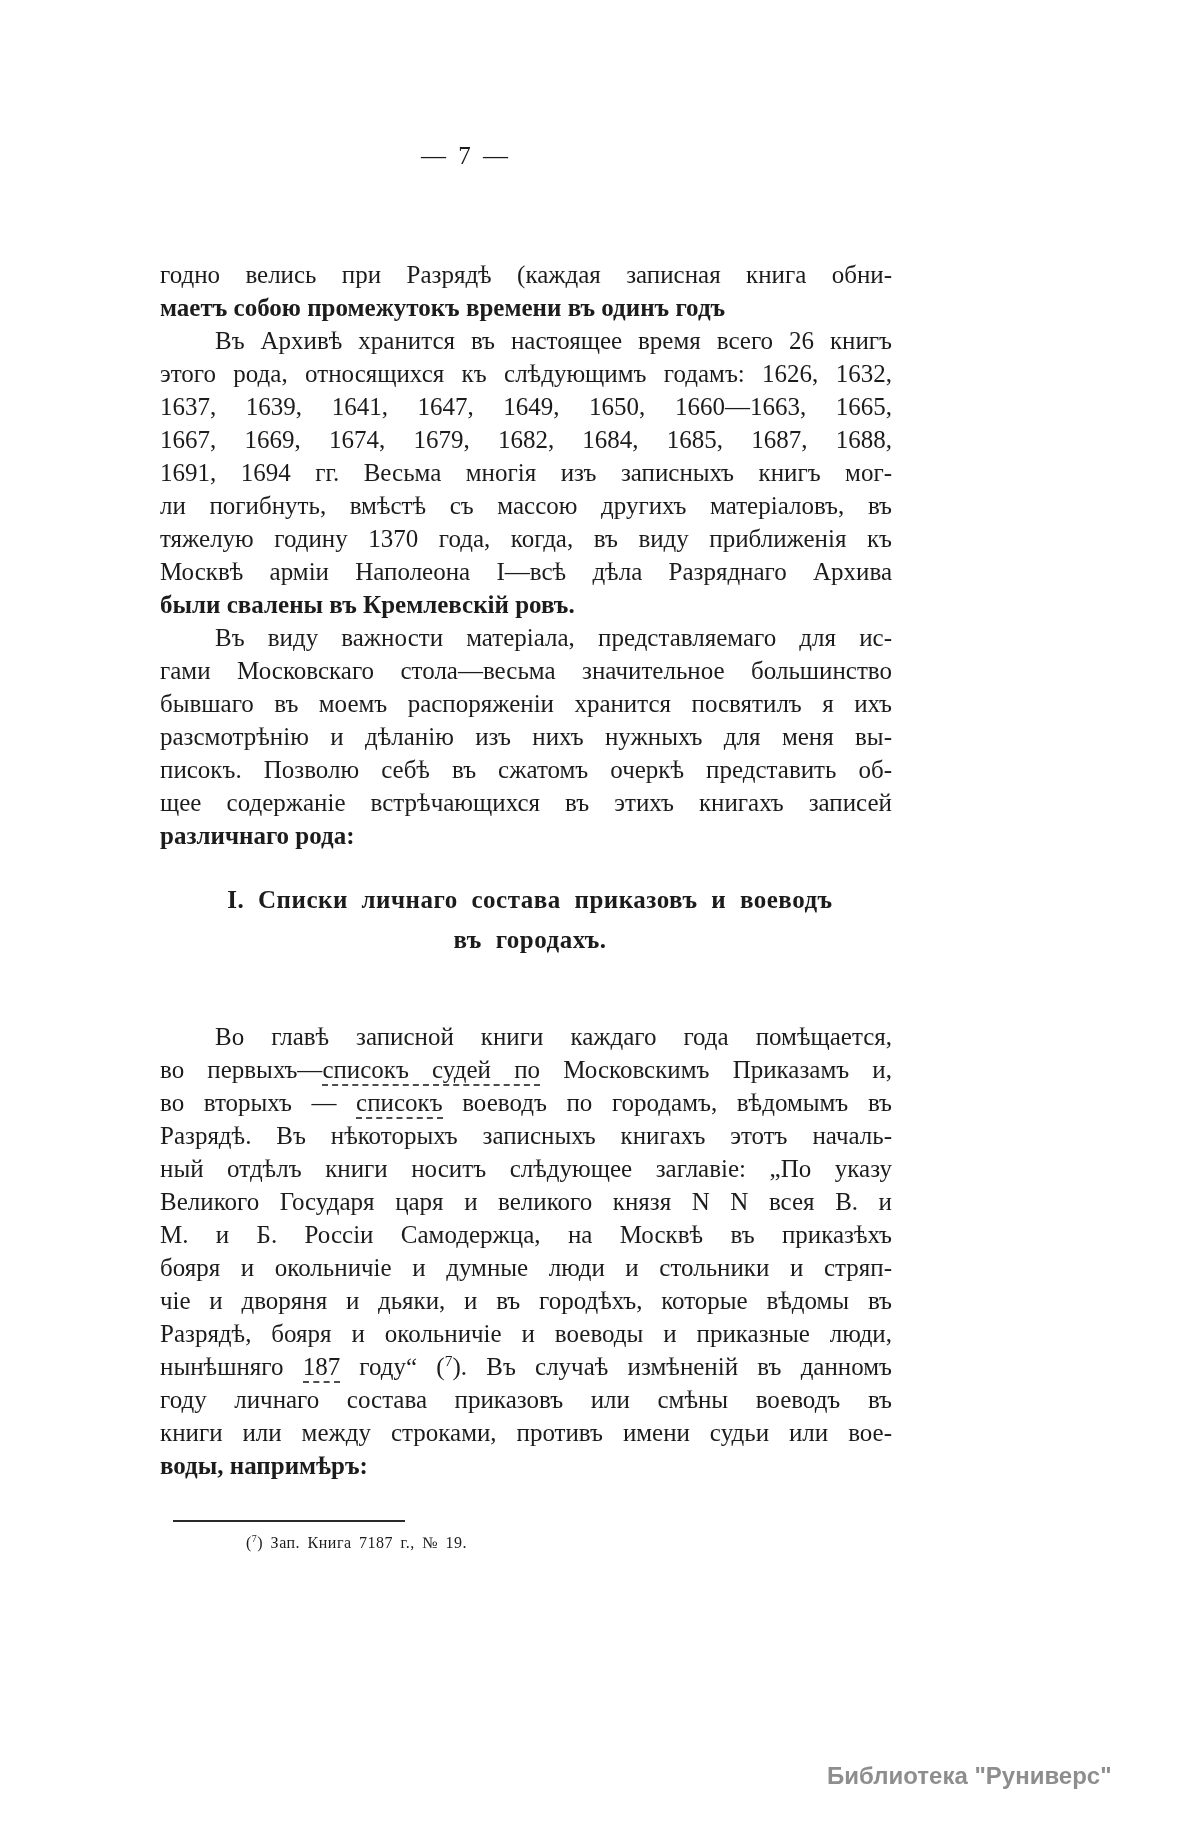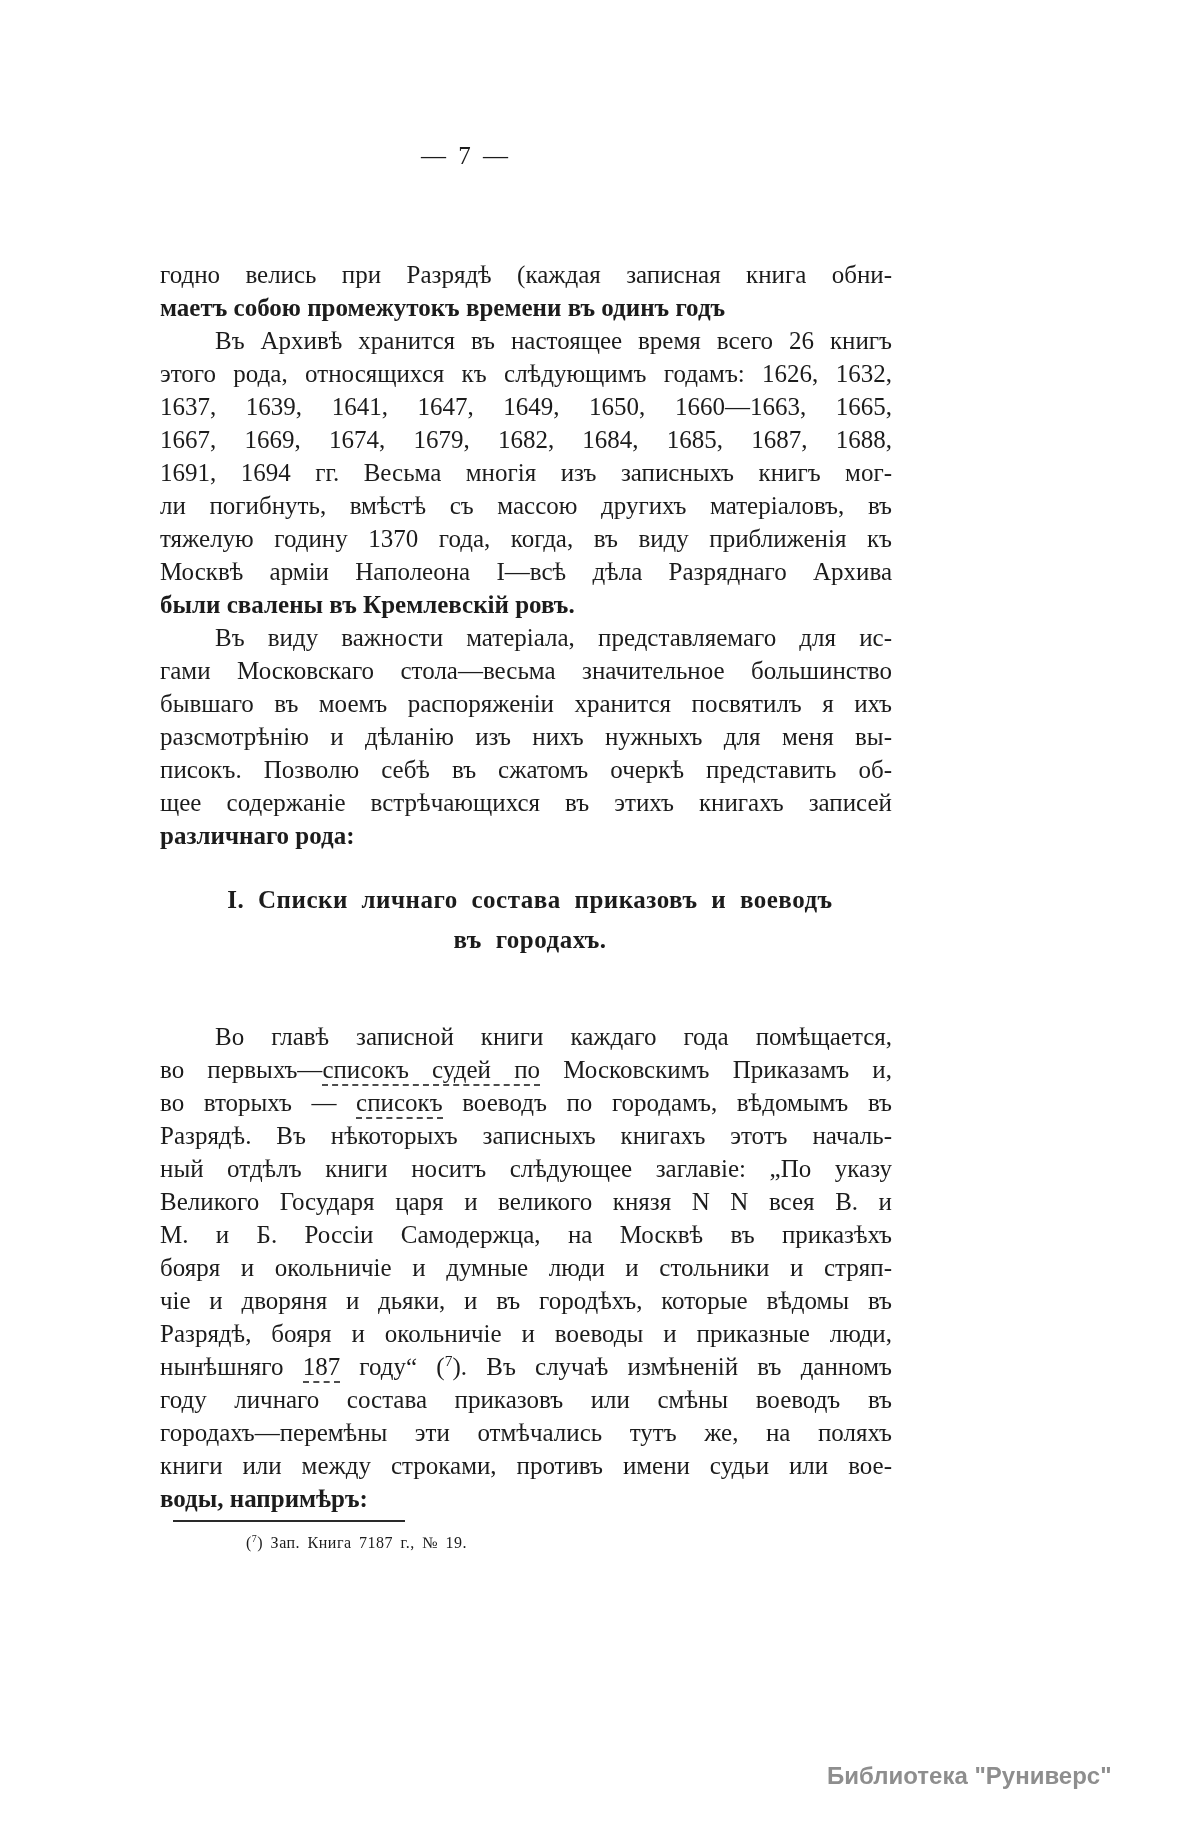--- a/index.html
+++ b/index.html
@@ -131,21 +131,20 @@
       <div class="line">во вторыхъ — <span class="pencil">списокъ</span> воеводъ по городамъ, вѣдомымъ въ</div>
       <div class="line">Разрядѣ. Въ нѣкоторыхъ записныхъ книгахъ этотъ началь-</div>
       <div class="line">ный отдѣлъ книги носитъ слѣдующее заглавіе: „По указу</div>
       <div class="line">Великого Государя царя и великого князя N N всея В. и</div>
       <div class="line">М. и Б. Россіи Самодержца, на Москвѣ въ приказѣхъ</div>
       <div class="line">бояря и окольничіе и думные люди и стольники и стряп-</div>
       <div class="line">чіе и дворяня и дьяки, и въ городѣхъ, которые вѣдомы въ</div>
       <div class="line">Разрядѣ, бояря и окольничіе и воеводы и приказные люди,</div>
       <div class="line">нынѣшняго <span class="pencil">187</span> году“ (<sup class="fn-sup">7</sup>). Въ случаѣ измѣненій въ данномъ</div>
       <div class="line">году личнаго состава приказовъ или смѣны воеводъ въ</div>
-      <div class="line">городахъ—перемѣны эти отмѣчались тутъ же, на поляхъ</div>
       <div class="line">книги или между строками, противъ имени судьи или вое-</div>
       <div class="line last">воды, напримѣръ:</div>
     </div>
 
   <div class="footnote-rule"></div>
 
   <div class="footnote" id="footnote">(<sup class="fn-sup">7</sup>) Зап. Книга 7187 г., № 19.</div>
 
   <div class="watermark">Библиотека "Руниверс"</div>
 

